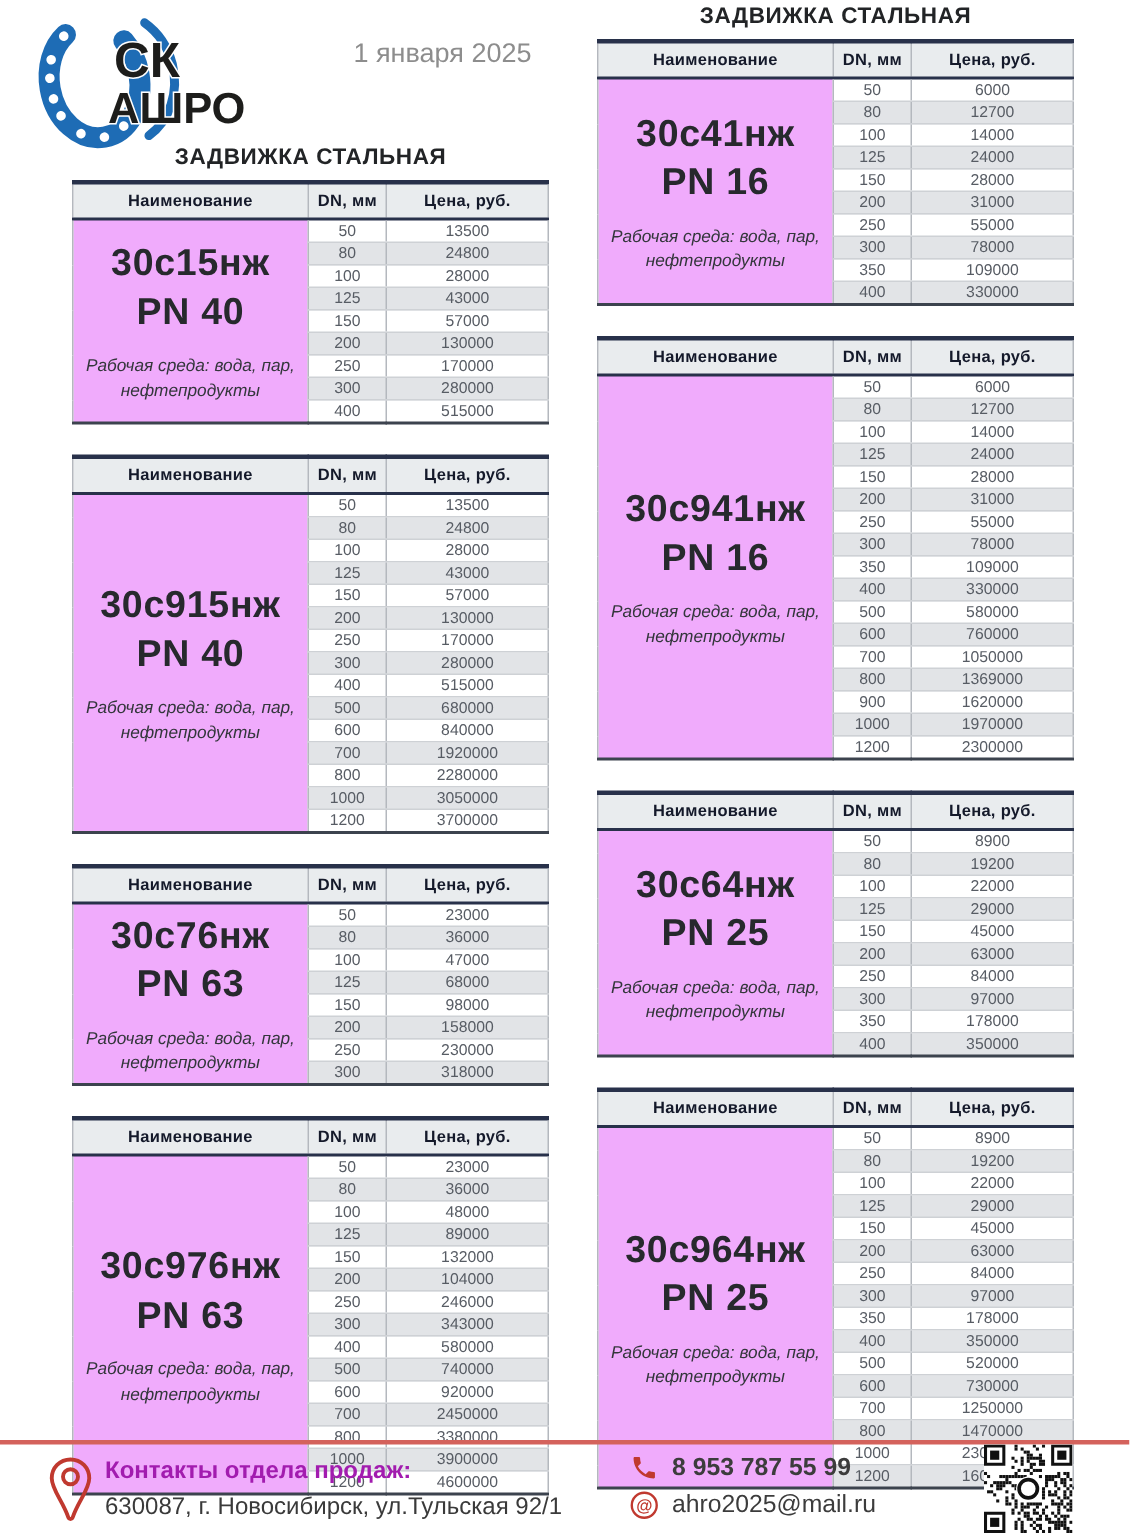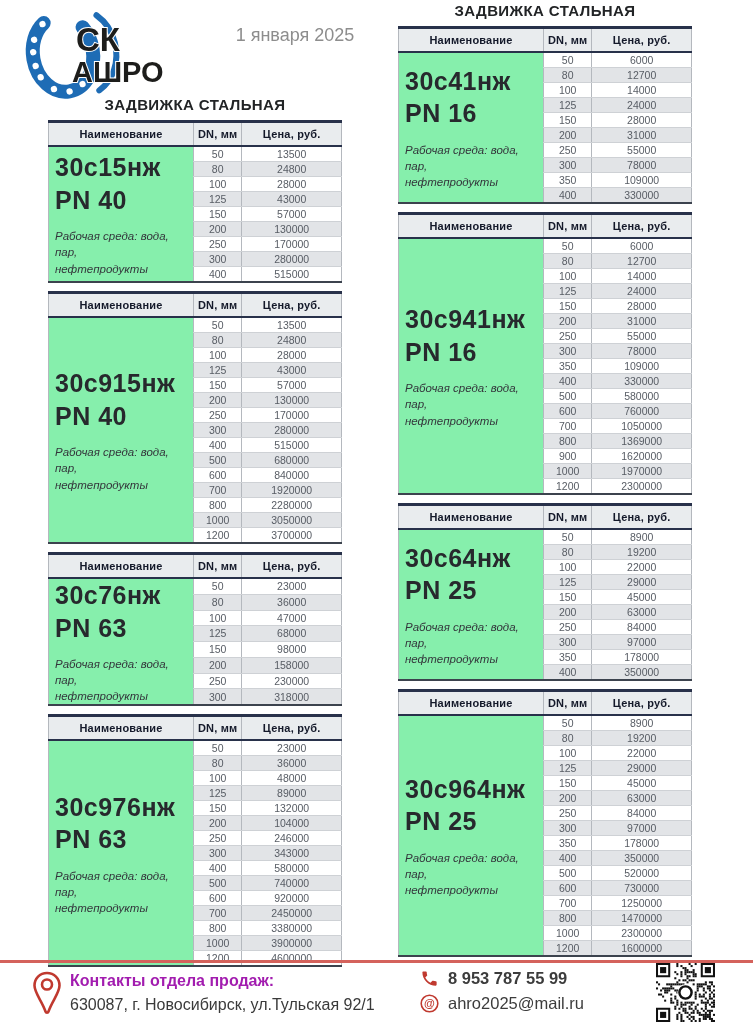--- a/index.html
+++ b/index.html
@@ -7,45 +7,45 @@
     width:753px;height:1024px;position:relative;background:#ffffff;
     font-family:"Liberation Sans","DejaVu Sans",sans-serif;
     -webkit-font-smoothing:antialiased;overflow:hidden;
   }
   
   .logo{position:absolute;left:18px;top:2px;width:150px;height:100px;}
   .title-block{position:absolute;left:150px;top:8px;width:290px;text-align:center;}
   .doc-title{font-size:37px;font-weight:bold;color:#1b72b8;letter-spacing:1px;line-height:1.05;}
   .doc-subtitle{font-size:18px;color:#8d8d8d;margin-top:17px;}
   
-  .col{position:absolute;width:294px;}
+  .col{position:absolute;width:318px;}
   .col-left{left:48px;top:96px;}
   .col-right{left:398px;top:2px;}
   .section-title{
     text-align:center;font-weight:bold;font-size:15px;color:#222426;
     letter-spacing:.4px;margin:0 0 7px 0;
   }
   
   table.price-table{
     width:100%;border-collapse:collapse;table-layout:fixed;
-    margin-bottom:8px;border:1px solid #b4b8be;
+    margin-bottom:20px;border:1px solid #b4b8be;
     border-top:3px solid #28314a;border-bottom:2px solid #3c434e;
   }
   table.price-table th{
     background:#e9ecee;font-size:11px;font-weight:bold;color:#14192a;
     padding:5px 2px;border-bottom:2px solid #28314a;letter-spacing:.2px;
   }
   table.price-table th + th{border-left:1px solid #b4b8be;}
   td.num{
     font-size:10.5px;color:#575c64;text-align:center;height:14px;
     padding:0;border-bottom:1px solid #ced1d5;border-left:1px solid #b4b8be;
     line-height:1;
   }
   td.alt{background:#e2e4e7;}
-  td.info{background:#86efac;vertical-align:middle;padding:0 6px;}
+  td.info{background:#f0abfc;vertical-align:middle;text-align:center;padding:0 6px;}
   .model{font-size:25px;font-weight:bold;color:#27292d;line-height:1.3;letter-spacing:.5px;}
   .note{font-size:11.5px;font-style:italic;color:#33363b;margin-top:12px;line-height:1.4;}
   
   .footer-line{position:absolute;left:0;top:960px;width:753px;height:3px;background:#d4625c;}
   .footer{position:absolute;left:0;top:963px;width:753px;height:61px;}
   .pin-wrap{position:absolute;left:32px;top:8px;}
   .contacts{position:absolute;left:70px;top:6px;}
   .contacts-label{font-size:16px;font-weight:bold;color:#a21caf;line-height:1.5;}
   .contacts-address{font-size:16px;color:#3a3a3a;line-height:1.5;}
   .comm{position:absolute;left:420px;top:6px;}

